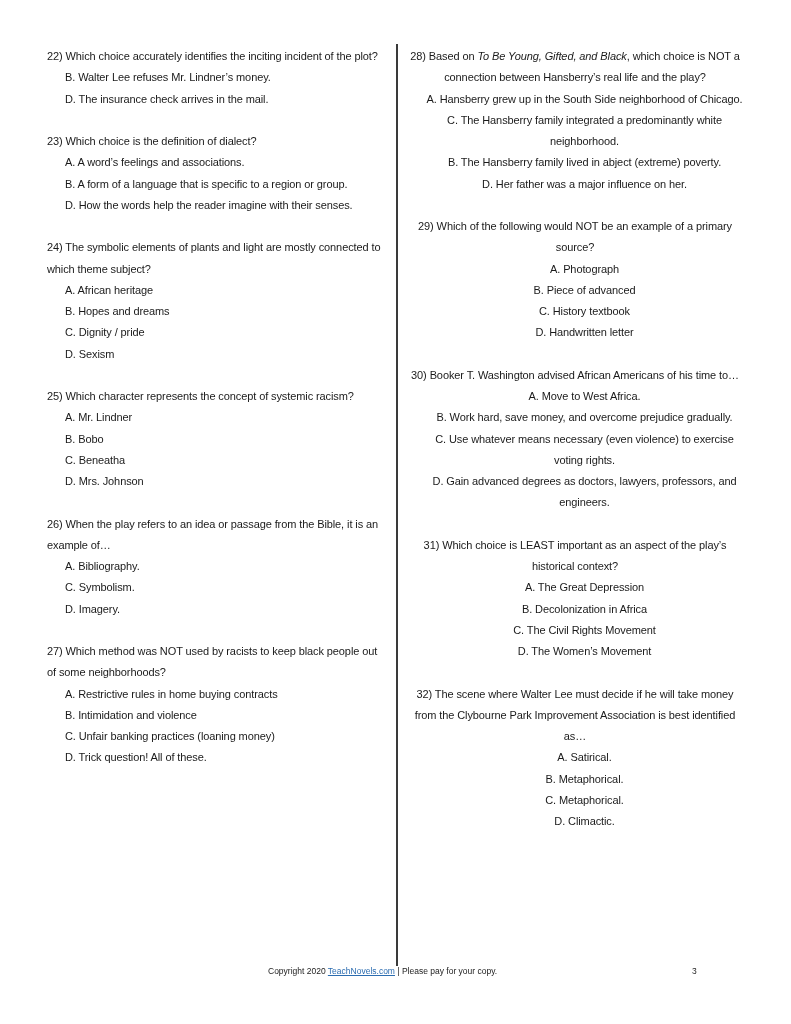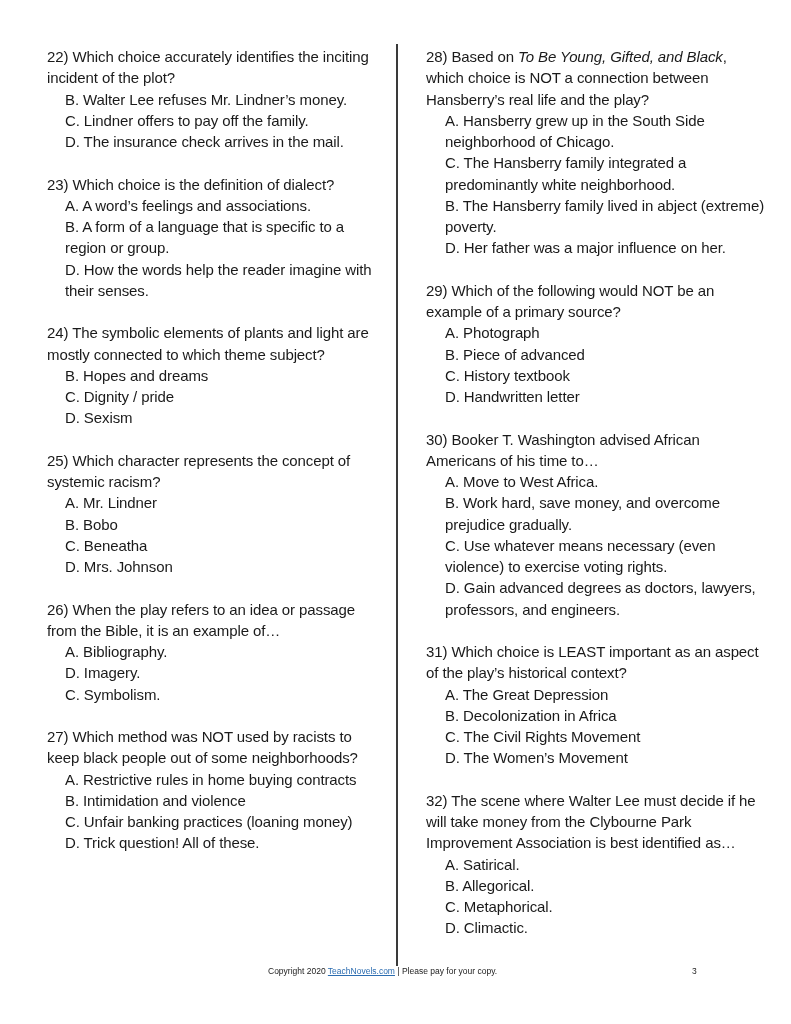--- a/index.html
+++ b/index.html
@@ -17,26 +17,26 @@
     }
     .page {
       position: absolute;
       left: 0; top: 0;
       width: 791px; height: 1024px;
       background: #ffffff;
     }
     .column {
       position: absolute;
       top: 46px;
-      font-size: 15px;
+      font-size: 11px;
       line-height: 21.25px;
       letter-spacing: -0.1px;
     }
     .col-left { left: 47px; width: 340px; }
-    .col-right { left: 426px; width: 340px; }
+    .col-right { left: 405px; width: 340px; text-align: center; }
     .divider {
       position: absolute;
       left: 396px;
       top: 44px;
       width: 2px;
       height: 922px;
       background: #3a3a3a;
     }
     .question {
       margin: 0 0 21.25px 0;
@@ -84,59 +84,59 @@
 <body>
 
 <div class="page">
 
   <div class="column col-left">
 
     <div class="question">
       <p class="q-stem">22) Which choice accurately identifies the inciting incident of the plot?</p>
       <ul class="q-options">
         <li class="q-option">B. Walter Lee refuses Mr. Lindner’s money.</li>
-        <li class="q-option">C. Lindner offers to pay off the family.</li>
         <li class="q-option">D. The insurance check arrives in the mail.</li>
       </ul>
     </div>
 
     <div class="question">
       <p class="q-stem">23) Which choice is the definition of dialect?</p>
       <ul class="q-options">
         <li class="q-option">A. A word’s feelings and associations.</li>
         <li class="q-option">B. A form of a language that is specific to a region or group.</li>
         <li class="q-option">D. How the words help the reader imagine with their senses.</li>
       </ul>
     </div>
 
     <div class="question">
       <p class="q-stem">24) The symbolic elements of plants and light are mostly connected to which theme subject?</p>
       <ul class="q-options">
+        <li class="q-option">A. African heritage</li>
         <li class="q-option">B. Hopes and dreams</li>
         <li class="q-option">C. Dignity / pride</li>
         <li class="q-option">D. Sexism</li>
       </ul>
     </div>
 
     <div class="question">
       <p class="q-stem">25) Which character represents the concept of systemic racism?</p>
       <ul class="q-options">
         <li class="q-option">A. Mr. Lindner</li>
         <li class="q-option">B. Bobo</li>
         <li class="q-option">C. Beneatha</li>
         <li class="q-option">D. Mrs. Johnson</li>
       </ul>
     </div>
 
     <div class="question">
       <p class="q-stem">26) When the play refers to an idea or passage from the Bible, it is an example of…</p>
       <ul class="q-options">
         <li class="q-option">A. Bibliography.</li>
+        <li class="q-option">C. Symbolism.</li>
         <li class="q-option">D. Imagery.</li>
-        <li class="q-option">C. Symbolism.</li>
       </ul>
     </div>
 
     <div class="question">
       <p class="q-stem">27) Which method was NOT used by racists to keep black people out of some neighborhoods?</p>
       <ul class="q-options">
         <li class="q-option">A. Restrictive rules in home buying contracts</li>
         <li class="q-option">B. Intimidation and violence</li>
         <li class="q-option">C. Unfair banking practices (loaning money)</li>
         <li class="q-option">D. Trick question! All of these.</li>
@@ -186,21 +186,21 @@
         <li class="q-option">B. Decolonization in Africa</li>
         <li class="q-option">C. The Civil Rights Movement</li>
         <li class="q-option">D. The Women’s Movement</li>
       </ul>
     </div>
 
     <div class="question">
       <p class="q-stem">32) The scene where Walter Lee must decide if he will take money from the Clybourne Park Improvement Association is best identified as…</p>
       <ul class="q-options">
         <li class="q-option">A. Satirical.</li>
-        <li class="q-option">B. Allegorical.</li>
+        <li class="q-option">B. Metaphorical.</li>
         <li class="q-option">C. Metaphorical.</li>
         <li class="q-option">D. Climactic.</li>
       </ul>
     </div>
 
   </div>
 
   <div class="footer">
     <span class="footer-text"><span>Copyright 2020 </span><a class="footer-link">TeachNovels.com</a><span> | Please pay for your copy.</span></span>
     <span class="page-number">3</span>

